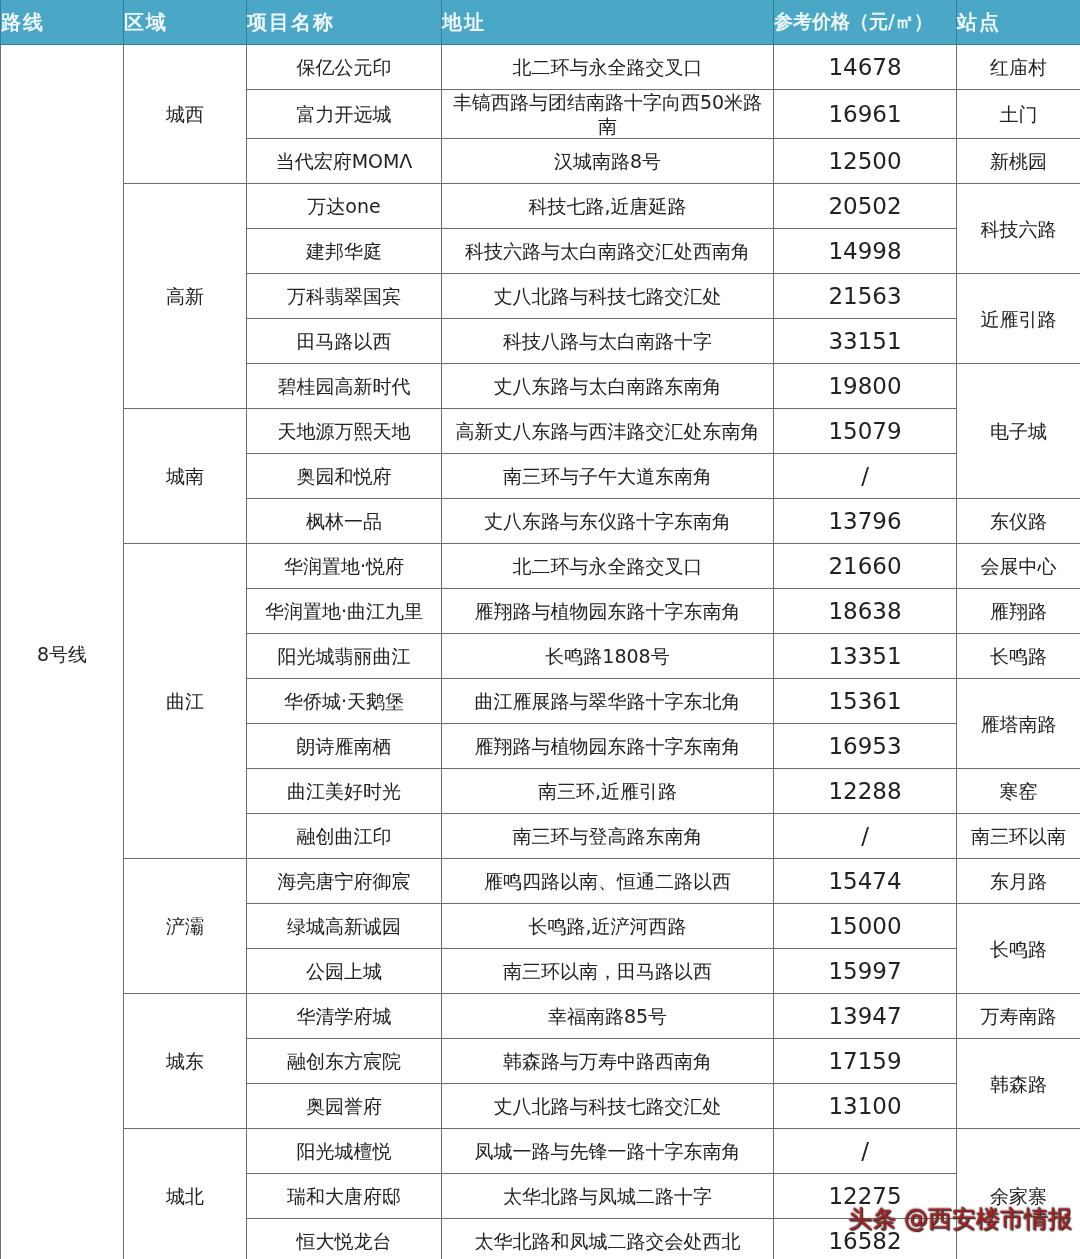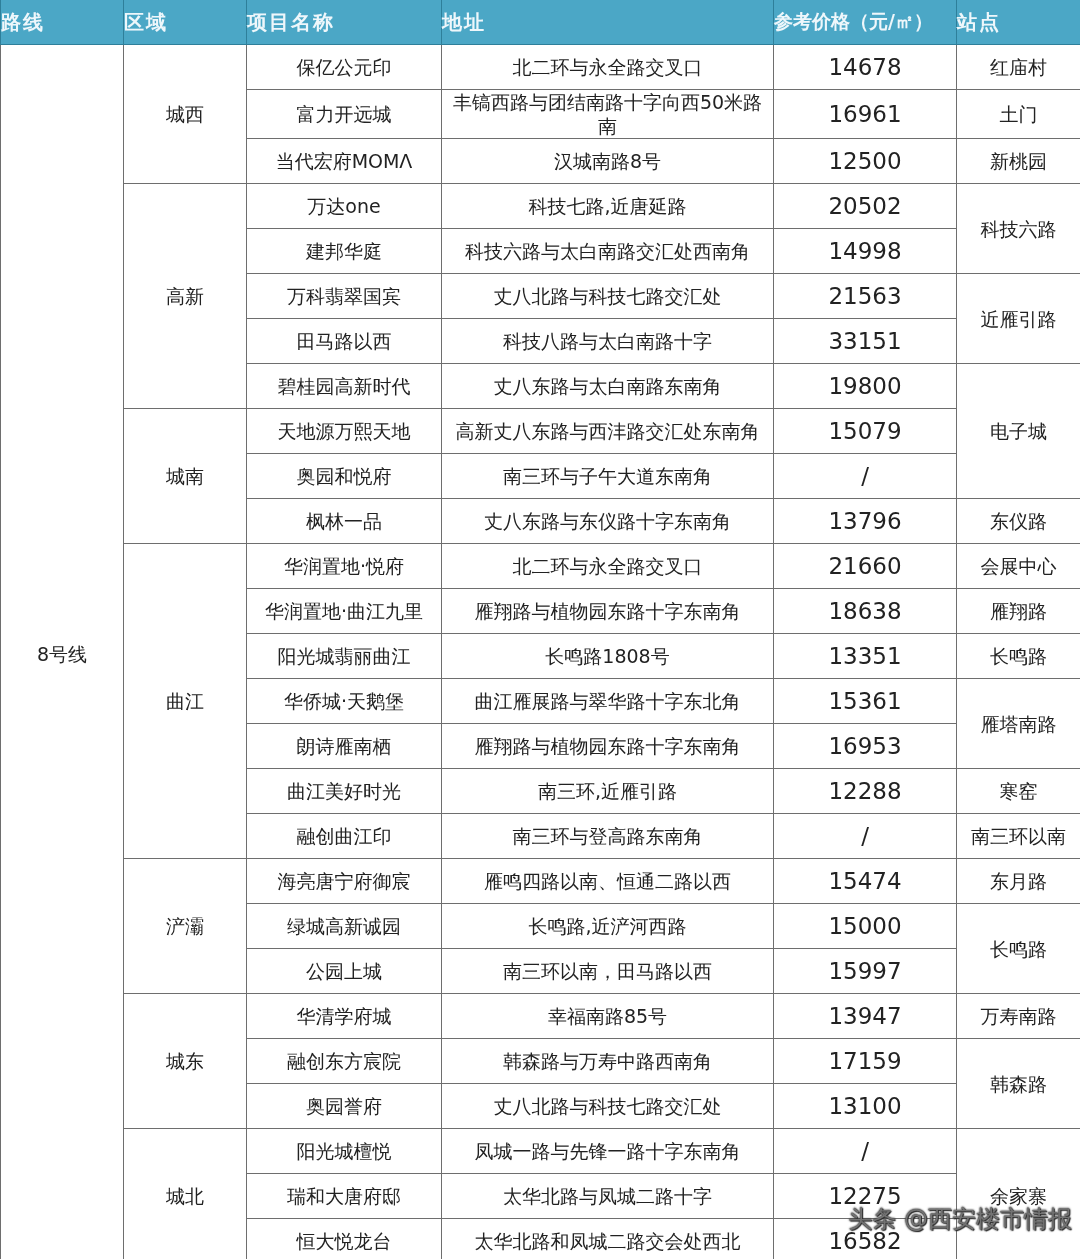--- a/index.html
+++ b/index.html
@@ -5,21 +5,21 @@
   html, body { margin:0; padding:0; background:#ffffff; }
   body { width:1080px; height:1259px; overflow:hidden; position:relative; font-family:"DejaVu Sans","Liberation Sans",sans-serif; }
   table { border-collapse:collapse; table-layout:fixed; width:1080px; position:absolute; left:0; top:0; }
   col.c1 { width:123px; } col.c2 { width:123px; } col.c3 { width:195px; }
   col.c4 { width:332px; } col.c5 { width:183px; } col.c6 { width:124px; }
   th { background:#4ba7c6; color:#eef7fb; font-weight:bold; font-size:20px; height:44px; border:1px solid #2e7f9a; border-top:none; text-align:left; padding:0; font-family:"DejaVu Serif","Liberation Serif",serif; letter-spacing:2px; }
   th.price { font-family:"DejaVu Sans","Liberation Sans",sans-serif; font-size:19px; letter-spacing:0; }
   td { border:1px solid #6e6e6e; text-align:center; font-size:19px; color:#222; padding:0 4px; line-height:24px; height:44px; }
   td.num { font-size:23px; }
   tr.tall td { height:46px; }
-  .wm { position:absolute; right:8px; bottom:24px; font-size:24px; color:#737373; text-shadow:0 0 2px #333,0 0 2px #333,1px 1px 1px #222; font-family:"DejaVu Sans","Liberation Sans",sans-serif;text-align:right; }
+  .wm { position:absolute; right:8px; bottom:24px; font-size:24px; color:#b91c1c; text-shadow:0 0 2px #333,0 0 2px #333,1px 1px 1px #222; font-family:"DejaVu Sans","Liberation Sans",sans-serif;text-align:right; }
 </style>
 </head>
 <body>
 
 <table>
   <colgroup>
       <col class="c1">
       <col class="c2">
       <col class="c3">
       <col class="c4">

